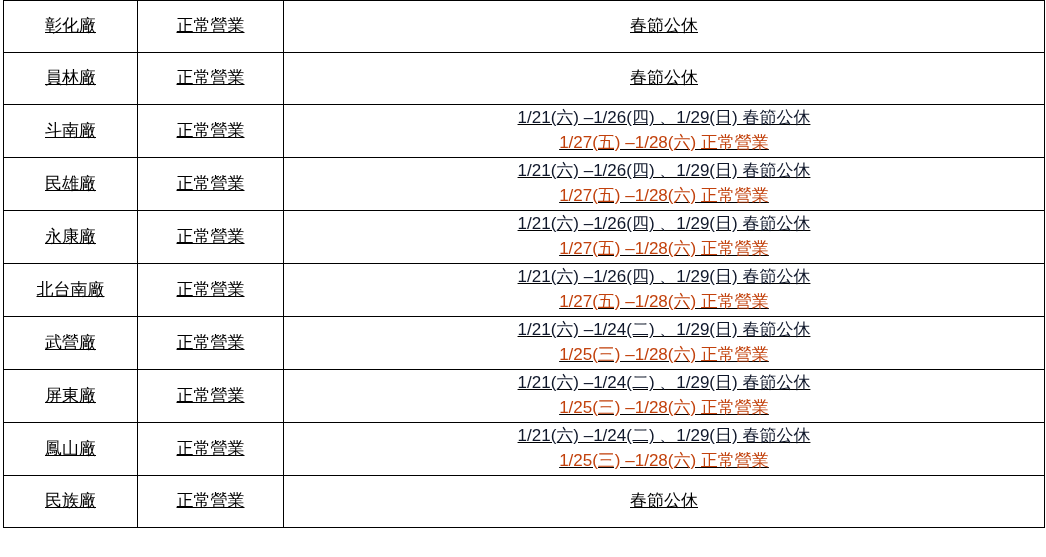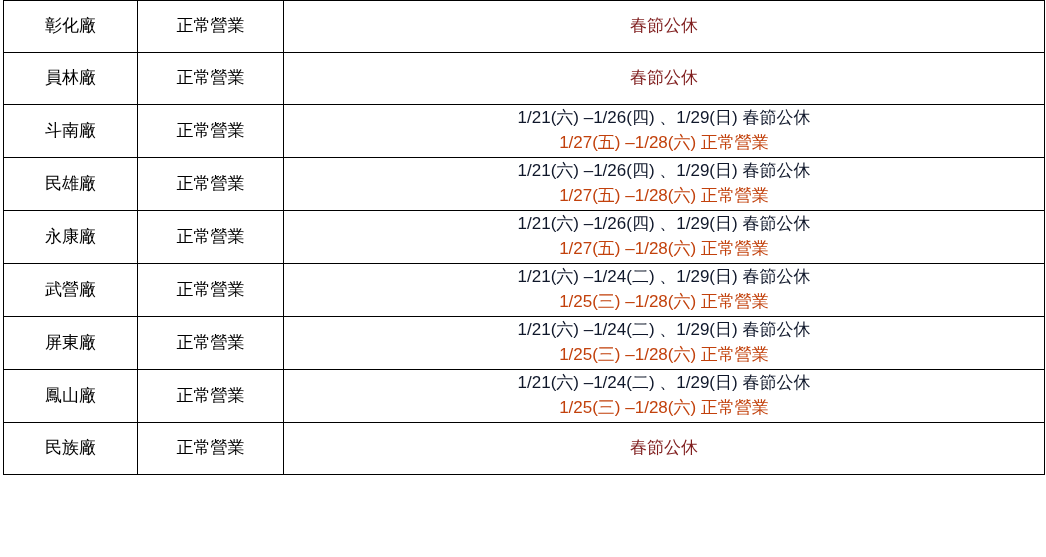--- a/index.html
+++ b/index.html
@@ -27,30 +27,31 @@
     margin-left: 3px;
   }
   table.schedule td {
     border: 1px solid #000000;
     padding: 0;
     text-align: center;
     vertical-align: middle;
     font-size: 17px;
     line-height: 1.35;
     color: #000000;
+    text-decoration: underline;
   }
   td.col-plant { width: 133px; }
   td.col-status { width: 145px; }
   td.col-note  { width: 760px; }
 
   tr.r-simple td { height: 51px; }
   tr.r-double td { height: 52px; }
 
   .note-red {
-    color: #7f1d1d;
+    color: #000000;
     font-size: 17px;
   }
   .note-line1 {
     color: #0f172a;
     font-size: 17px;
     white-space: nowrap;
   }
   .note-line2 {
     color: #c2410c;
     font-size: 17px;
@@ -105,20 +106,28 @@
 
       <tr class="r-double">
         <td class="col-plant">永康廠</td>
         <td class="col-status">正常營業</td>
         <td class="col-note">
           <span class="note-stack note-line1">1/21(六) –1/26(四) 、1/29(日) 春節公休</span>
           <span class="note-stack note-line2">1/27(五) –1/28(六) 正常營業</span>
         </td>
       </tr>
 
+      <tr class="r-double">
+        <td class="col-plant">北台南廠</td>
+        <td class="col-status">正常營業</td>
+        <td class="col-note">
+          <span class="note-stack note-line1">1/21(六) –1/26(四) 、1/29(日) 春節公休</span>
+          <span class="note-stack note-line2">1/27(五) –1/28(六) 正常營業</span>
+        </td>
+      </tr>
 
       <tr class="r-double">
         <td class="col-plant">武營廠</td>
         <td class="col-status">正常營業</td>
         <td class="col-note">
           <span class="note-stack note-line1">1/21(六) –1/24(二) 、1/29(日) 春節公休</span>
           <span class="note-stack note-line2">1/25(三) –1/28(六) 正常營業</span>
         </td>
       </tr>
 

